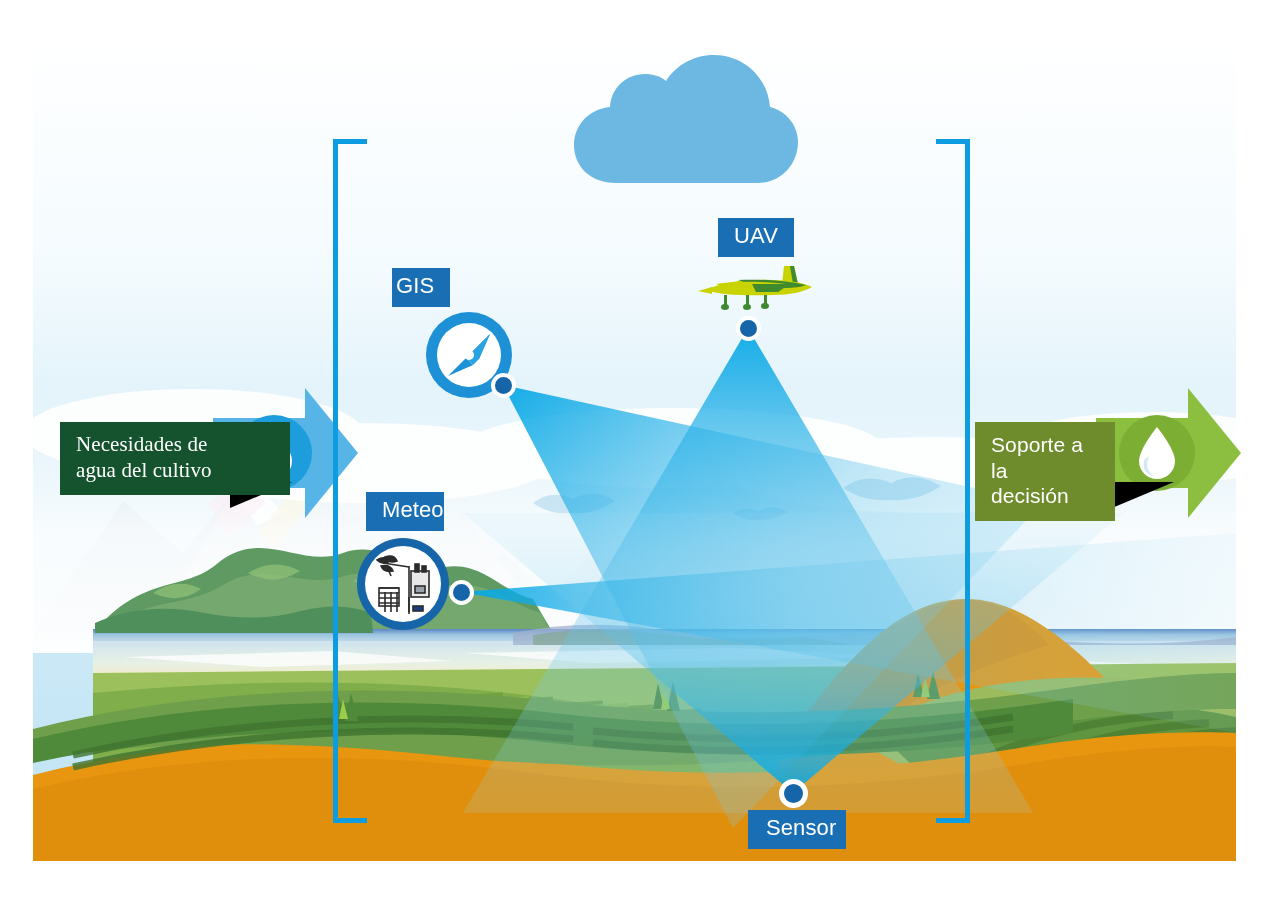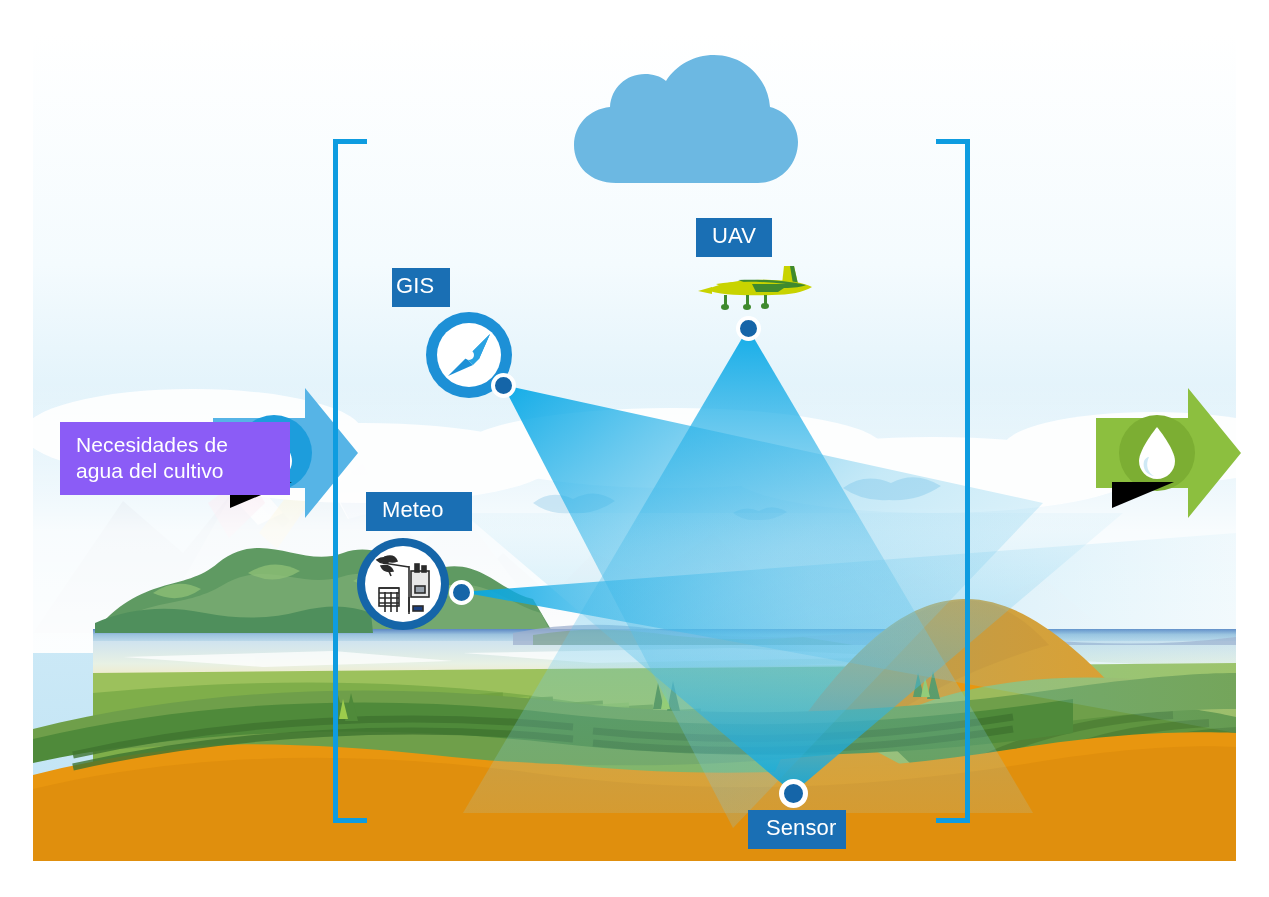--- a/index.html
+++ b/index.html
@@ -26,21 +26,21 @@
   
   .tag{
     position:absolute;
     color:#ffffff;
     line-height:1.22;
     white-space:pre-line;
     letter-spacing:.1px;
     z-index:60;
   }
   .tag-dark{background:#1a6fb4;}
-  .tag-bright{background:#8b5cf6;}
+  .tag-bright{background:#14532d;font-family:Liberation Serif, serif;}
   .tag-olive{background:#6f8c2d;}
   
   .node{
     position:absolute;
     border-radius:50%;
     background:#1565a8;
     border:4px solid #ffffff;
     box-sizing:border-box;
     z-index:55;
   }
@@ -285,34 +285,36 @@
   <svg class="abs" style="left:1096px;top:388px;z-index:50;" width="145" height="130" viewBox="0 0 145 130">
     <path d="M0 30 L92 30 L92 0 L145 65 L92 130 L92 100 L0 100 Z" fill="#8cbf3f"></path>
   </svg>
   <svg class="abs" style="left:1119px;top:415px;z-index:52;" width="76" height="76" viewBox="0 0 76 76">
     <circle cx="38" cy="38" r="38" fill="#7cae33"></circle>
     <path d="M38 12 C38 12 20 34 20 46 C20 56 28 64 38 64 C48 64 56 56 56 46 C56 34 38 12 38 12 Z" fill="#ffffff"></path>
     <path d="M30 42 C26 50 29 58 35 61 C28 60 23 54 25 46 C26 44 28 42 30 42 Z" fill="#cfe9f6"></path>
   </svg>
   <div class="abs" style="left:1112px;top:482px;z-index:53;width:0;height:0;
        border-left:62px solid #000000;border-bottom:26px solid transparent;"></div>
+  <div class="tag tag-olive" style="left:975px;top:422px;width:110px;padding:10px 14px 12px 16px;font-size:21px;">Soporte a la
+decisión</div>
 
   <div class="tag tag-dark" style="left:392px;top:268px;padding:5px 16px 7px 4px;font-size:22px;">GIS</div>
   <svg class="abs" style="left:424px;top:310px;z-index:54;" width="90" height="90" viewBox="0 0 90 90">
     <circle cx="45" cy="45" r="43" fill="#1d90d6"></circle>
     <circle cx="45" cy="45" r="32" fill="#ffffff"></circle>
     <path d="M66 24 L48 42 L55 49 Z" fill="#1d90d6"></path>
     <path d="M48 42 L24 66 L42 48 Z" fill="#2aa3e2"></path>
     <path d="M24 66 L42 48 L49 55 Z" fill="#1d90d6"></path>
     <path d="M66 24 L55 49 L49 55 L42 48 Z" fill="#2aa3e2"></path>
     <circle cx="45" cy="45" r="5" fill="#ffffff"></circle>
   </svg>
   <div class="node" style="left:491px;top:373px;width:25px;height:25px;"></div>
 
-  <div class="tag tag-dark" style="left:696px;top:218px;padding:5px 16px 7px 16px;font-size:22px;">UAV</div>
+  <div class="tag tag-dark" style="left:718px;top:218px;padding:5px 16px 7px 16px;font-size:22px;">UAV</div>
   <svg class="abs" style="left:698px;top:262px;z-index:54;" width="120" height="50" viewBox="0 0 120 50">
 
     <path d="M86 4 L96 4 L100 22 L84 22 Z" fill="#c8d300"></path>
     <path d="M92 4 L96 4 L100 22 L95 22 Z" fill="#3f8a2e"></path>
 
     <path d="M8 28 C24 20 48 17 74 18 C92 18 106 21 114 25 C106 30 92 33 74 33 C48 34 22 33 8 28 Z" fill="#c8d300"></path>
     <path d="M40 18 C58 17 84 18 108 23 C104 25 96 26 86 26 C70 26 52 23 40 18 Z" fill="#3f8a2e"></path>
 
     <path d="M18 22 C36 19 62 19 88 22 L74 31 C52 32 32 29 18 22 Z" fill="#c8d300"></path>
     <path d="M54 22 L92 22 L80 30 L58 30 Z" fill="#3f8a2e"></path>
@@ -323,21 +325,21 @@
       <rect x="26" y="33" width="3" height="10"></rect>
         <ellipse cx="27" cy="45" rx="4" ry="3"></ellipse>
       <rect x="48" y="33" width="3" height="10"></rect>
         <ellipse cx="49" cy="45" rx="4" ry="3"></ellipse>
       <rect x="66" y="33" width="3" height="9"></rect>
         <ellipse cx="67" cy="44" rx="4" ry="3"></ellipse>
     </g>
   </svg>
   <div class="node" style="left:736px;top:316px;width:25px;height:25px;"></div>
 
-  <div class="tag tag-dark" style="left:366px;top:492px;padding:5px 28px 7px 16px;font-size:22px;">Meteo</div>
+  <div class="tag tag-dark" style="left:366px;top:492px;padding:5px 0 7px 16px;font-size:22px;">Meteo</div>
   <svg class="abs" style="left:355px;top:536px;z-index:54;" width="96" height="96" viewBox="0 0 96 96">
     <circle cx="48" cy="48" r="46" fill="#1565a8"></circle>
     <circle cx="48" cy="48" r="38" fill="#ffffff"></circle>
     <g stroke="#2b2b2b" stroke-width="1.6" fill="none">
 
       <path d="M54 30 L54 76"></path>
 
       <path d="M28 27 L54 31"></path>
 
       <path d="M22 24 q8 -5 13 1 q-7 5 -13 -1 Z" fill="#2b2b2b"></path>

